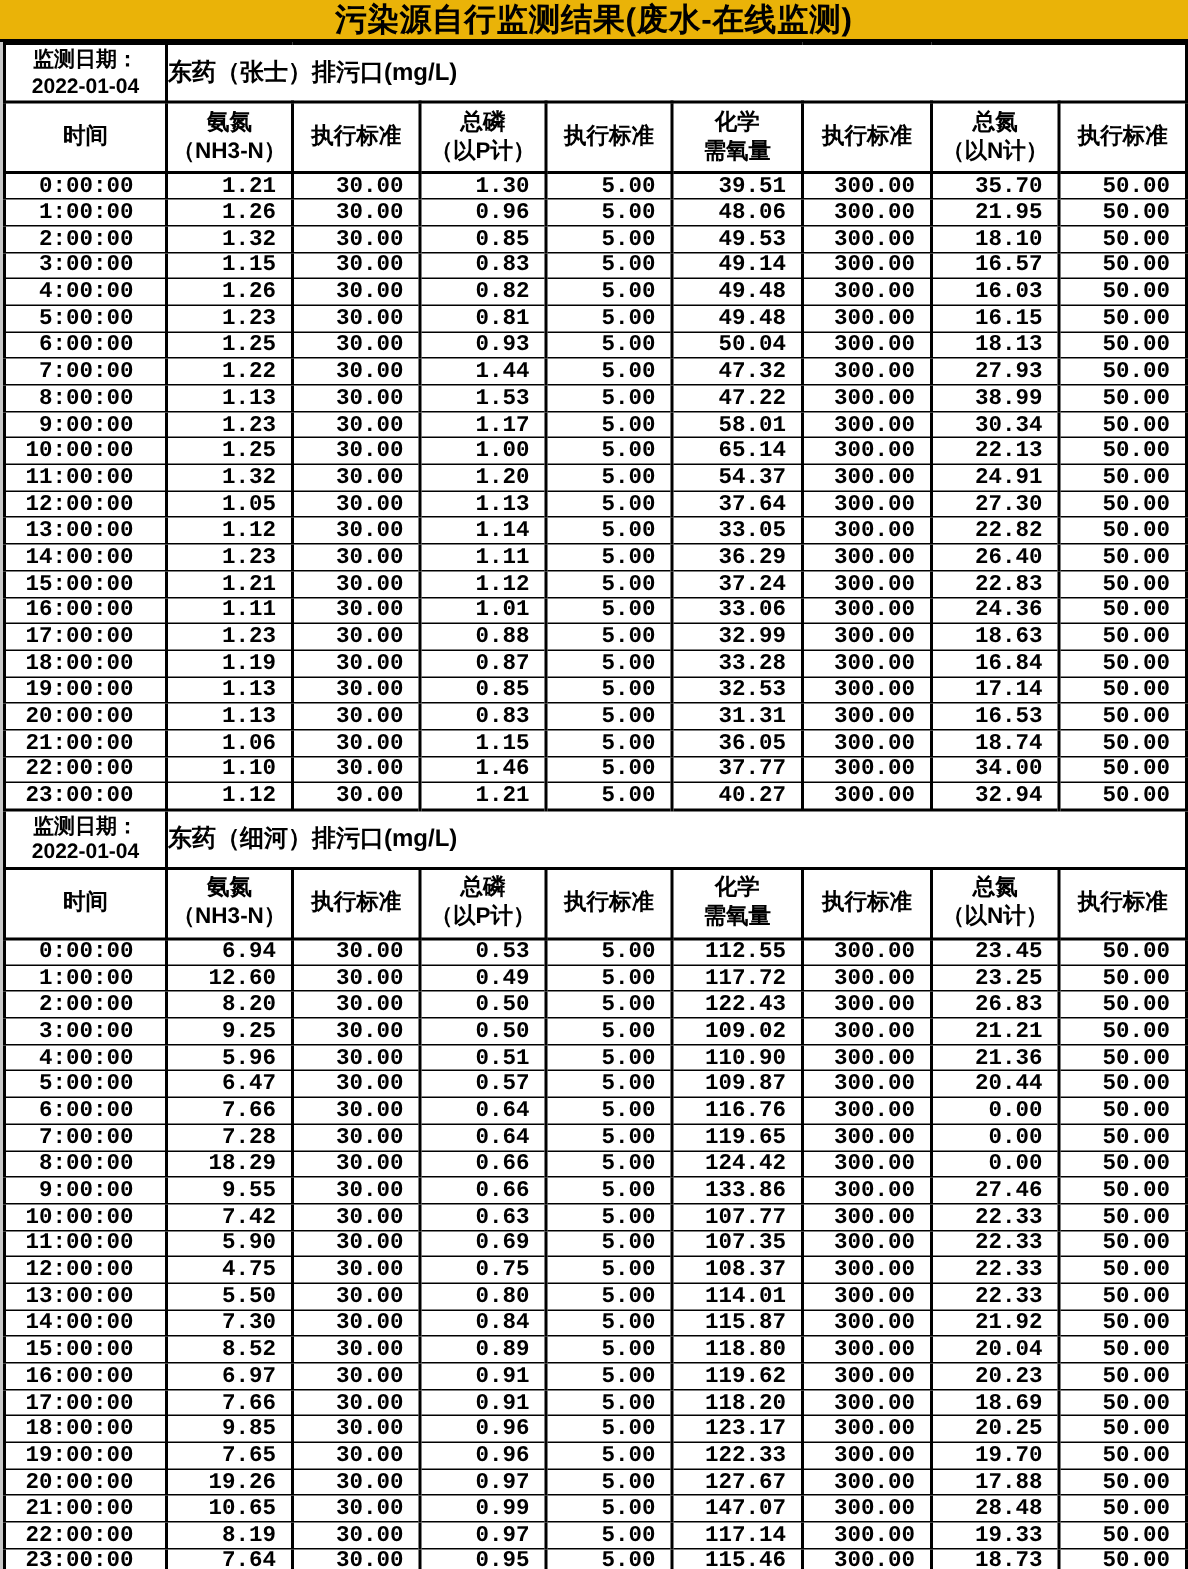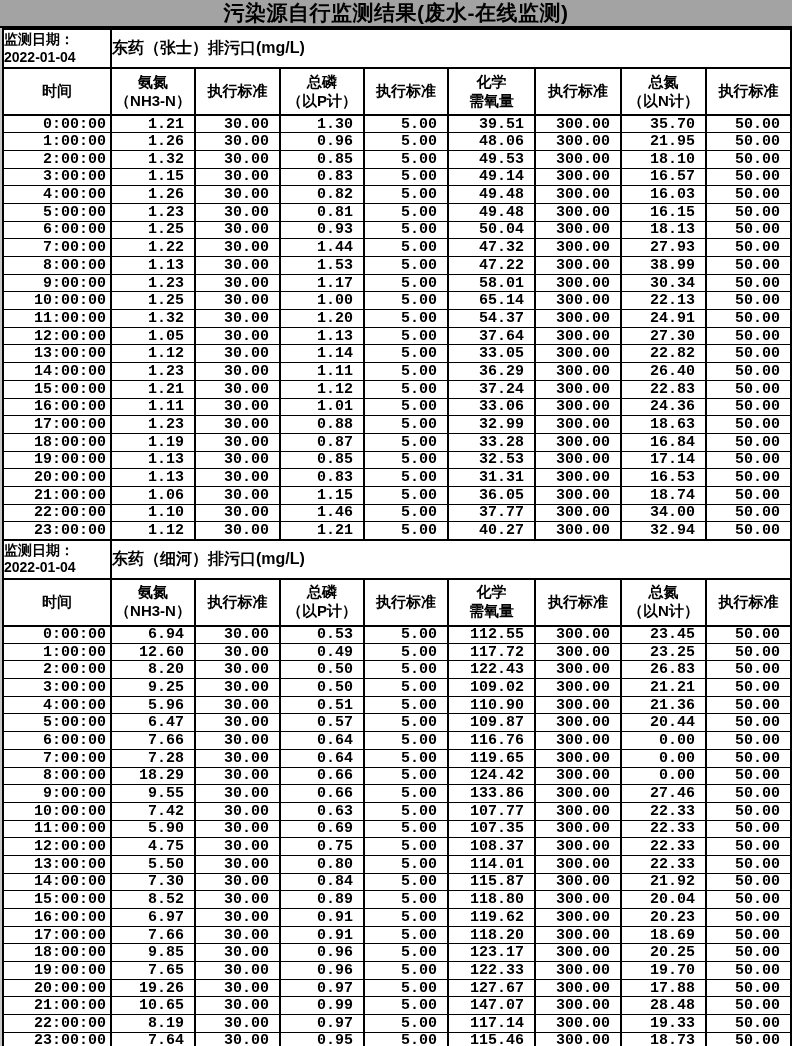--- a/index.html
+++ b/index.html
@@ -5,53 +5,53 @@
   * { margin:0; padding:0; box-sizing:border-box; }
   html,body {
     width:792px; height:1046px;
     background:#c8c8c8;
     font-family:"Liberation Sans","DejaVu Sans",sans-serif;
     font-weight:bold; color:#000;
   }
   .page { width:792px; height:1046px; overflow:hidden; }
   .title-bar {
     height:28px; width:792px;
-    background:#a3a3a3;
+    background:#eab308;
     border-bottom:2px solid #000;
     display:flex; align-items:center; justify-content:center;
     font-size:21px; letter-spacing:0.5px;
   }
   table.report {
     border-collapse:collapse;
     table-layout:fixed;
     width:788px;
     margin:0 2px;
     background:#fff;
     border:2px solid #000;
   }
   td, th {
     border:1px solid #000;
     border-left-width:2px;
     border-right-width:2px;
     overflow:hidden;
     vertical-align:middle;
   }
   tr.date-row td { border-top-width:2px; border-bottom-width:2px; height:36px; }
-  .date-cell { text-align:left; font-size:14px; line-height:1.25; padding:1px 0; }
+  .date-cell { text-align:center; font-size:14px; line-height:1.25; padding:1px 0; }
   .station-cell { text-align:left; font-size:16px; }
   tr.param-header-row th { border-bottom-width:2px; height:47px; font-size:15px; text-align:center; white-space:pre-line; line-height:1.25; }
   tr.data-row td {
     height:17.7px;
     font-size:15px;
     line-height:1;
     text-align:right;
     font-family:"Liberation Mono","DejaVu Sans Mono",monospace;
     font-weight:bold;
   }
-  td.time-cell { padding-right:4px; }
+  td.time-cell { padding-right:21px; }
   td.val-cell  { padding-right:10px; }
 </style>
 </head>
 <body>
 
 <div class="page">
   <div class="title-bar">污染源自行监测结果(废水-在线监测)</div>
 
   <table class="report">
     <colgroup>

